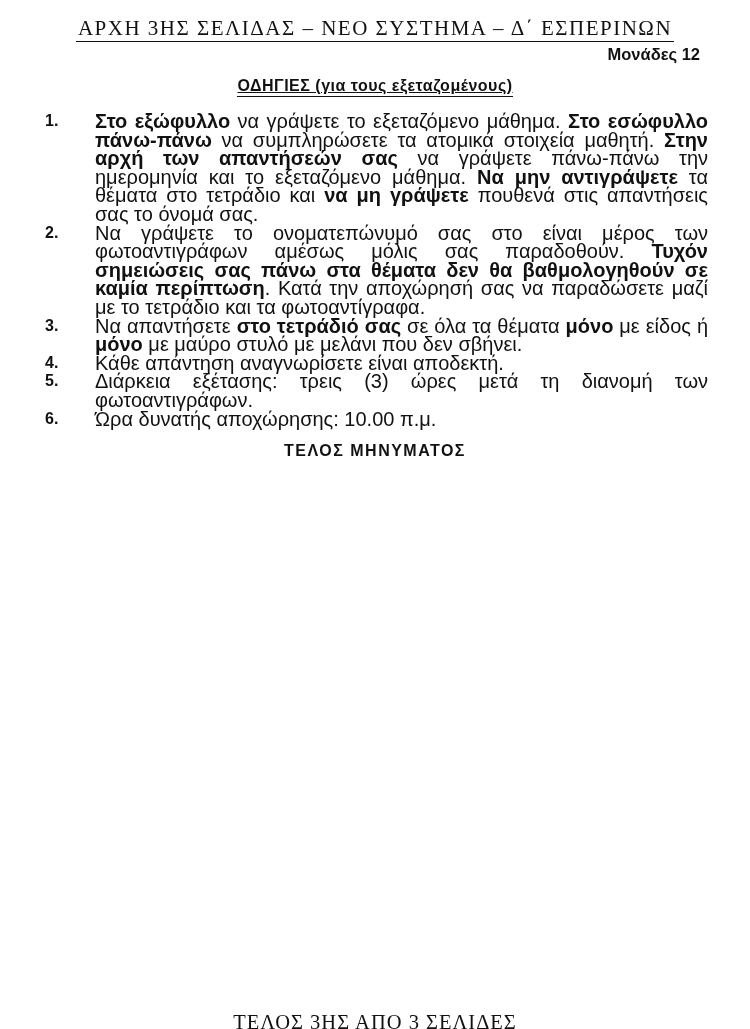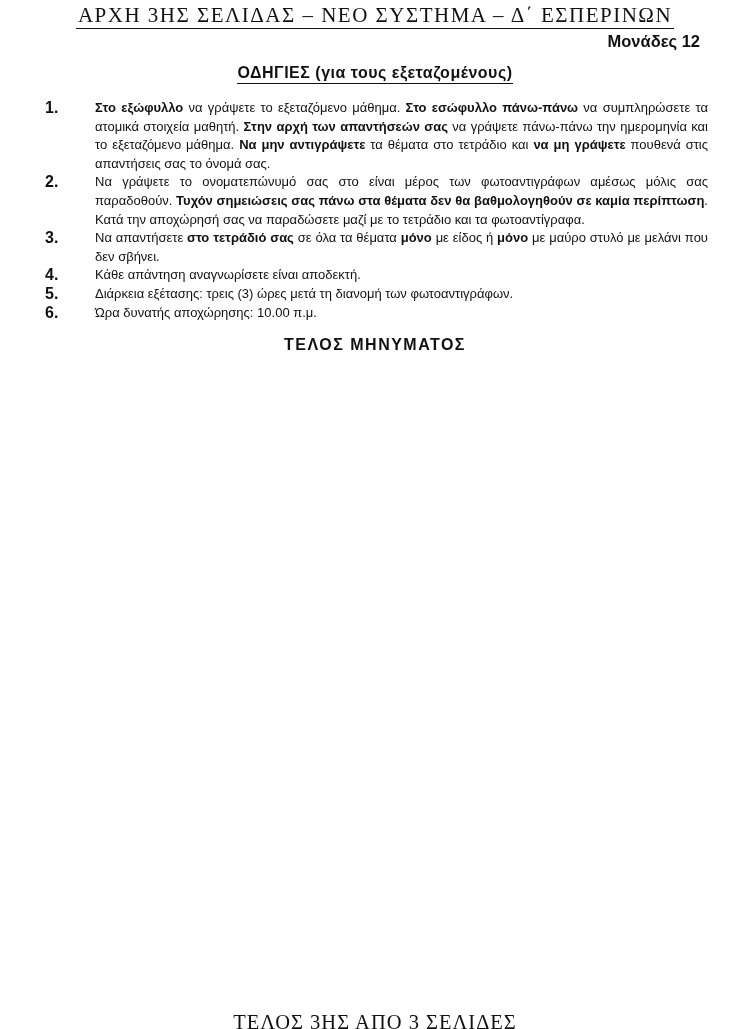--- a/index.html
+++ b/index.html
@@ -8,21 +8,21 @@
     width: 750px;
     height: 1029px;
     margin: 0 auto;
     background: #ffffff;
     overflow: hidden;
     color: #111111;
     font-family: "Liberation Sans", sans-serif;
   }
   
   .page-header {
-    padding-top: 3px;
+    padding-top: 16px;
     text-align: center;
     font-family: "Liberation Serif", serif;
     font-size: 21px;
     line-height: 24px;
   }
   .page-header .hdr-inner {
     display: inline-block;
     letter-spacing: 1.5px;
     border-bottom: 1.6px solid #111;
     padding: 0 2px 1px 2px;
@@ -57,37 +57,38 @@
     margin-top: 13px;
     text-align: center;
     font-weight: bold;
     font-size: 16px;
   }
   .inst-title .title-inner {
     display: inline-block;
     letter-spacing: 0.5px;
     border-bottom: 1.6px solid #111;
     padding-bottom: 1px;
+    text-decoration: underline;
   }
   .inst-list {
     margin: 15px 42px 0 45px;
     padding: 0;
     list-style: none;
   }
   .inst-item { display: flex; }
   .inst-num {
     flex: 0 0 50px;
     font-weight: bold;
     font-size: 16px;
     line-height: 18.6px;
   }
   .inst-text {
     flex: 1;
     text-align: justify;
-    font-size: 13px;
+    font-size: 20px;
     line-height: 18.6px;
   }
   .inst-text b, .q-text b { font-weight: bold; }
   
   .wish {
     margin-top: 16px;
     text-align: center;
     font-weight: bold;
     font-size: 16px;
     letter-spacing: 1px;

